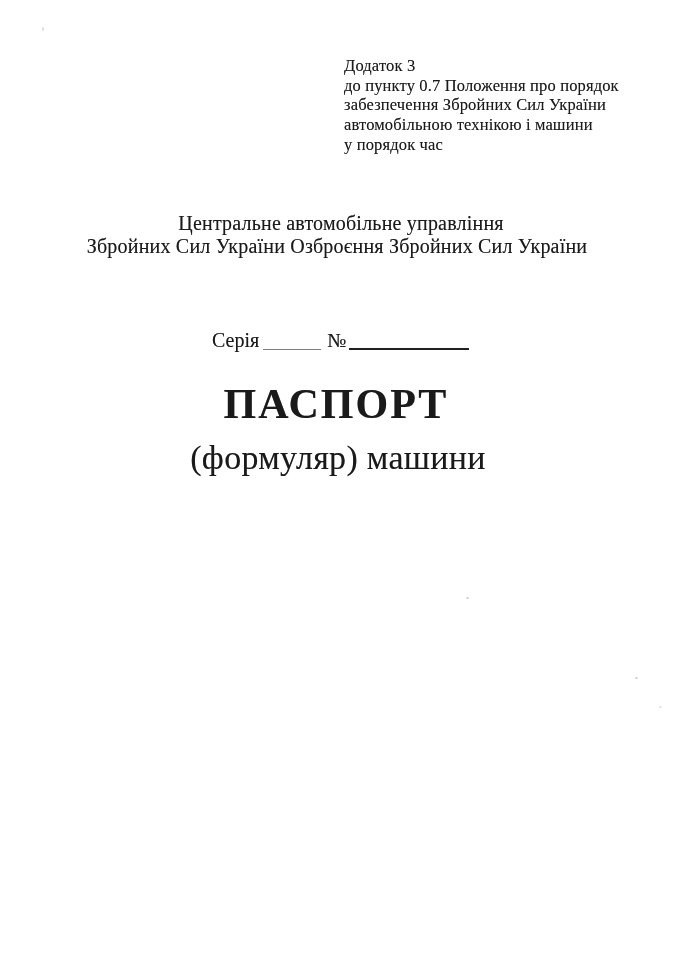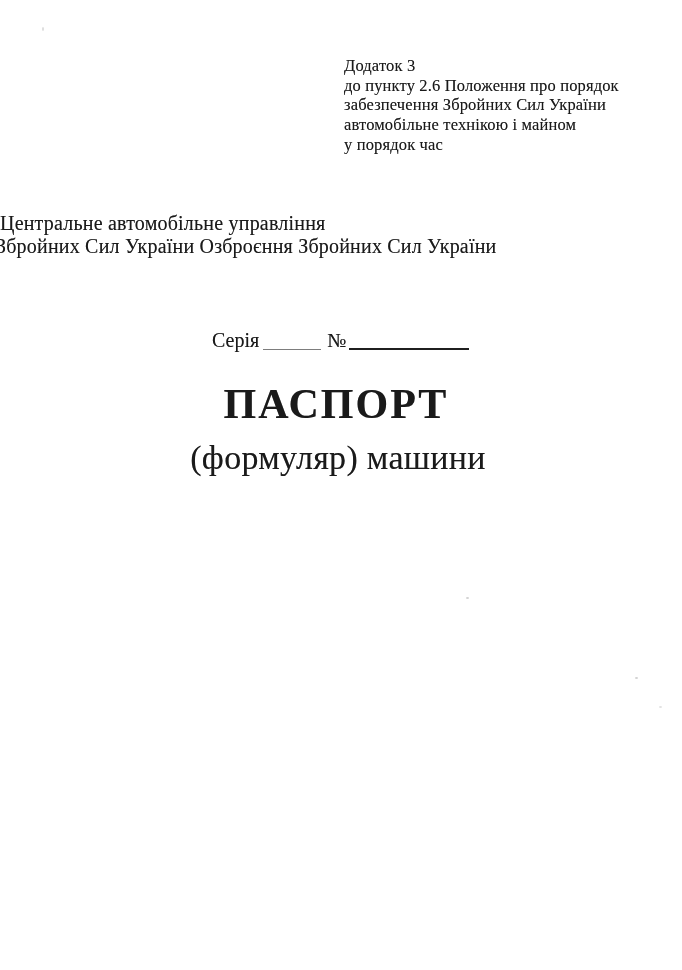--- a/index.html
+++ b/index.html
@@ -27,21 +27,21 @@
     line-height:19.7px;
     letter-spacing:.15px;
     white-space:nowrap;
   }
   
   .org{
     position:absolute;
     left:0;
     top:212px;
     width:682px;
-    text-align:left;
+    text-align:center;
     font-size:20px;
     line-height:23px;
     letter-spacing:.2px;
   }
   .org .l2{transform:translateX(-4px);}
   
   .series{
     position:absolute;
     left:212px;
     top:328px;
@@ -106,23 +106,23 @@
   .speck.s5{left:393px;top:771px;opacity:.3;}
   .speck.s6{left:121px;top:831px;width:2px;height:4px;opacity:.3;}
 </style>
 </head>
 <body>
 
 <div class="page">
 
   <div class="annex">
     <div>Додаток 3</div>
-    <div>до пункту 2.6 Положення про порядок</div>
+    <div>до пункту 0.7 Положення про порядок</div>
     <div>забезпечення Збройних Сил України</div>
-    <div>автомобільне технікою і майном</div>
+    <div>автомобільною технікою і машини</div>
     <div>у порядок час</div>
   </div>
 
   <div class="org">
     <div class="l1">Центральне автомобільне управління</div>
     <div class="l2">Збройних Сил України Озброєння Збройних Сил України</div>
   </div>
 
   <div class="series">
     <span>Серія</span><span class="blank blank-series"></span><span>№</span><span class="blank blank-number"></span>

